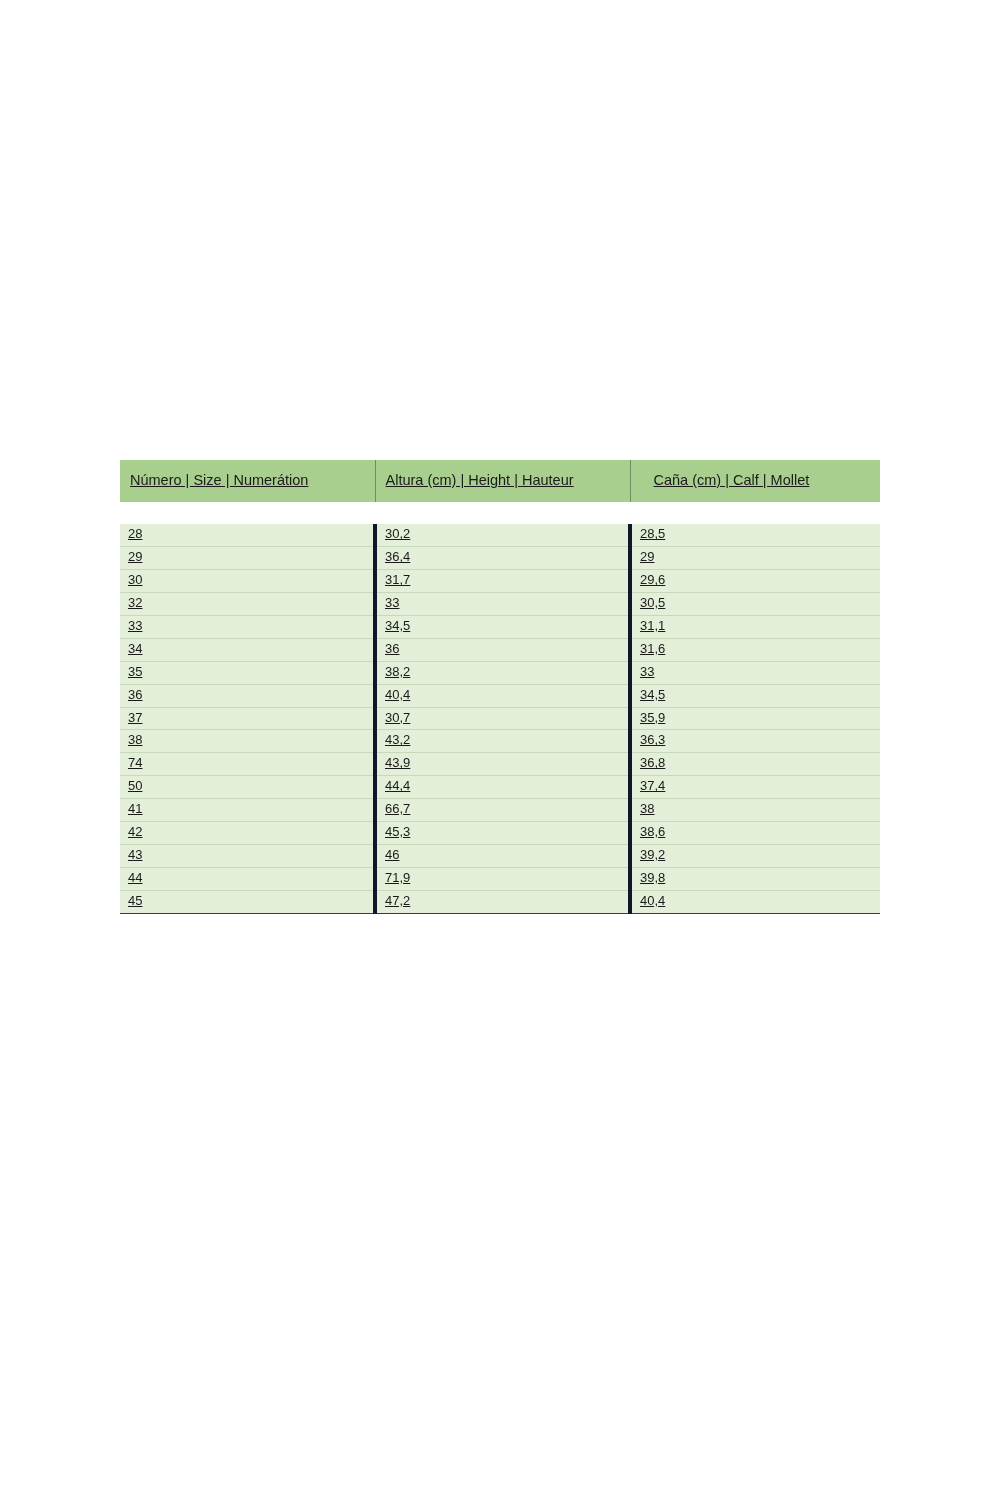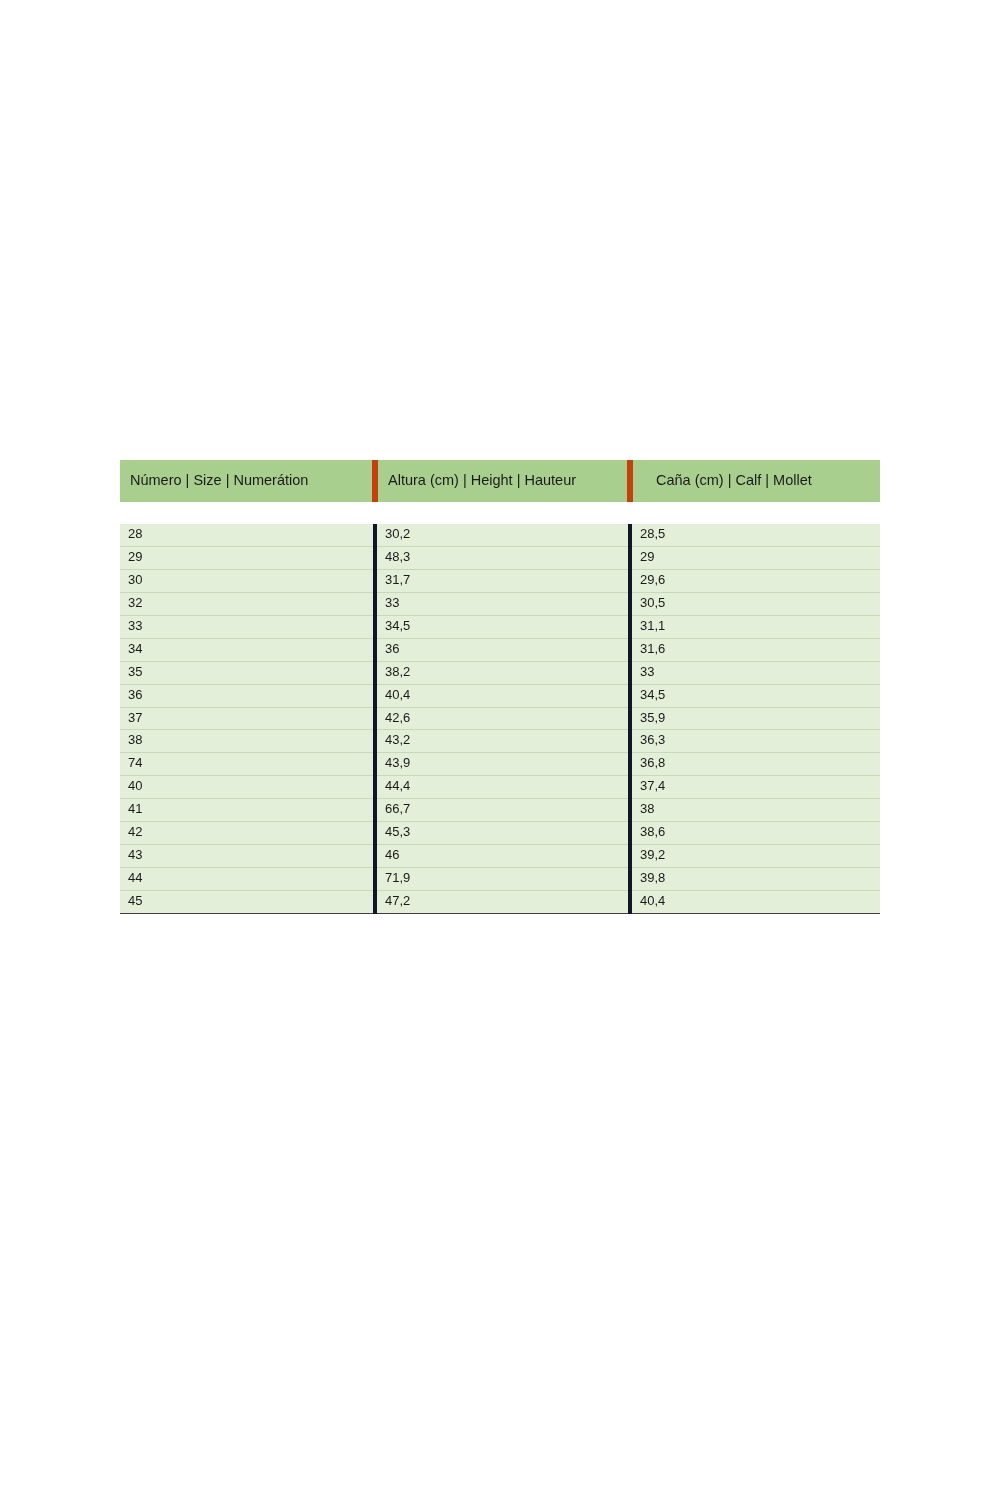--- a/index.html
+++ b/index.html
@@ -12,37 +12,38 @@
     height: 1500px;
     position: relative;
     font-family: "Liberation Sans", sans-serif;
     color: #1a1a1a;
   }
   #size-table-wrapper {
     position: absolute;
     left: 120px;
     top: 460px;
     width: 760px;
+    text-decoration: underline;
   }
   table.size-table {
     border-collapse: collapse;
     width: 100%;
     table-layout: fixed;
   }
   table.size-table col.c1 { width: 255px; }
   table.size-table col.c2 { width: 255px; }
   table.size-table col.c3 { width: 250px; }
 
   table.size-table thead th {
     background: #a9cf8f;
     font-weight: normal;
     font-size: 14.5px;
     text-align: left;
     padding: 12px 10px 13px 10px;
-    border-left: 6px solid #c2410c;
+    border-left: 1px solid #c2410c;
     border-right: 1px solid #6f8f5c;
     color: #1b1b1b;
     vertical-align: middle;
     line-height: 1.2;
   }
   table.size-table thead th:first-child {
     border-left: none;
   }
   table.size-table thead th:last-child {
     border-right: none;
@@ -103,21 +104,21 @@
           <td></td>
           <td></td>
         </tr>
         <tr>
           <td>28</td>
           <td>30,2</td>
           <td>28,5</td>
         </tr>
         <tr>
           <td>29</td>
-          <td>48,3</td>
+          <td>36,4</td>
           <td>29</td>
         </tr>
         <tr>
           <td>30</td>
           <td>31,7</td>
           <td>29,6</td>
         </tr>
         <tr>
           <td>32</td>
           <td>33</td>
@@ -138,35 +139,35 @@
           <td>38,2</td>
           <td>33</td>
         </tr>
         <tr>
           <td>36</td>
           <td>40,4</td>
           <td>34,5</td>
         </tr>
         <tr>
           <td>37</td>
-          <td>42,6</td>
+          <td>30,7</td>
           <td>35,9</td>
         </tr>
         <tr>
           <td>38</td>
           <td>43,2</td>
           <td>36,3</td>
         </tr>
         <tr>
           <td>74</td>
           <td>43,9</td>
           <td>36,8</td>
         </tr>
         <tr>
-          <td>40</td>
+          <td>50</td>
           <td>44,4</td>
           <td>37,4</td>
         </tr>
         <tr>
           <td>41</td>
           <td>66,7</td>
           <td>38</td>
         </tr>
         <tr>
           <td>42</td>

